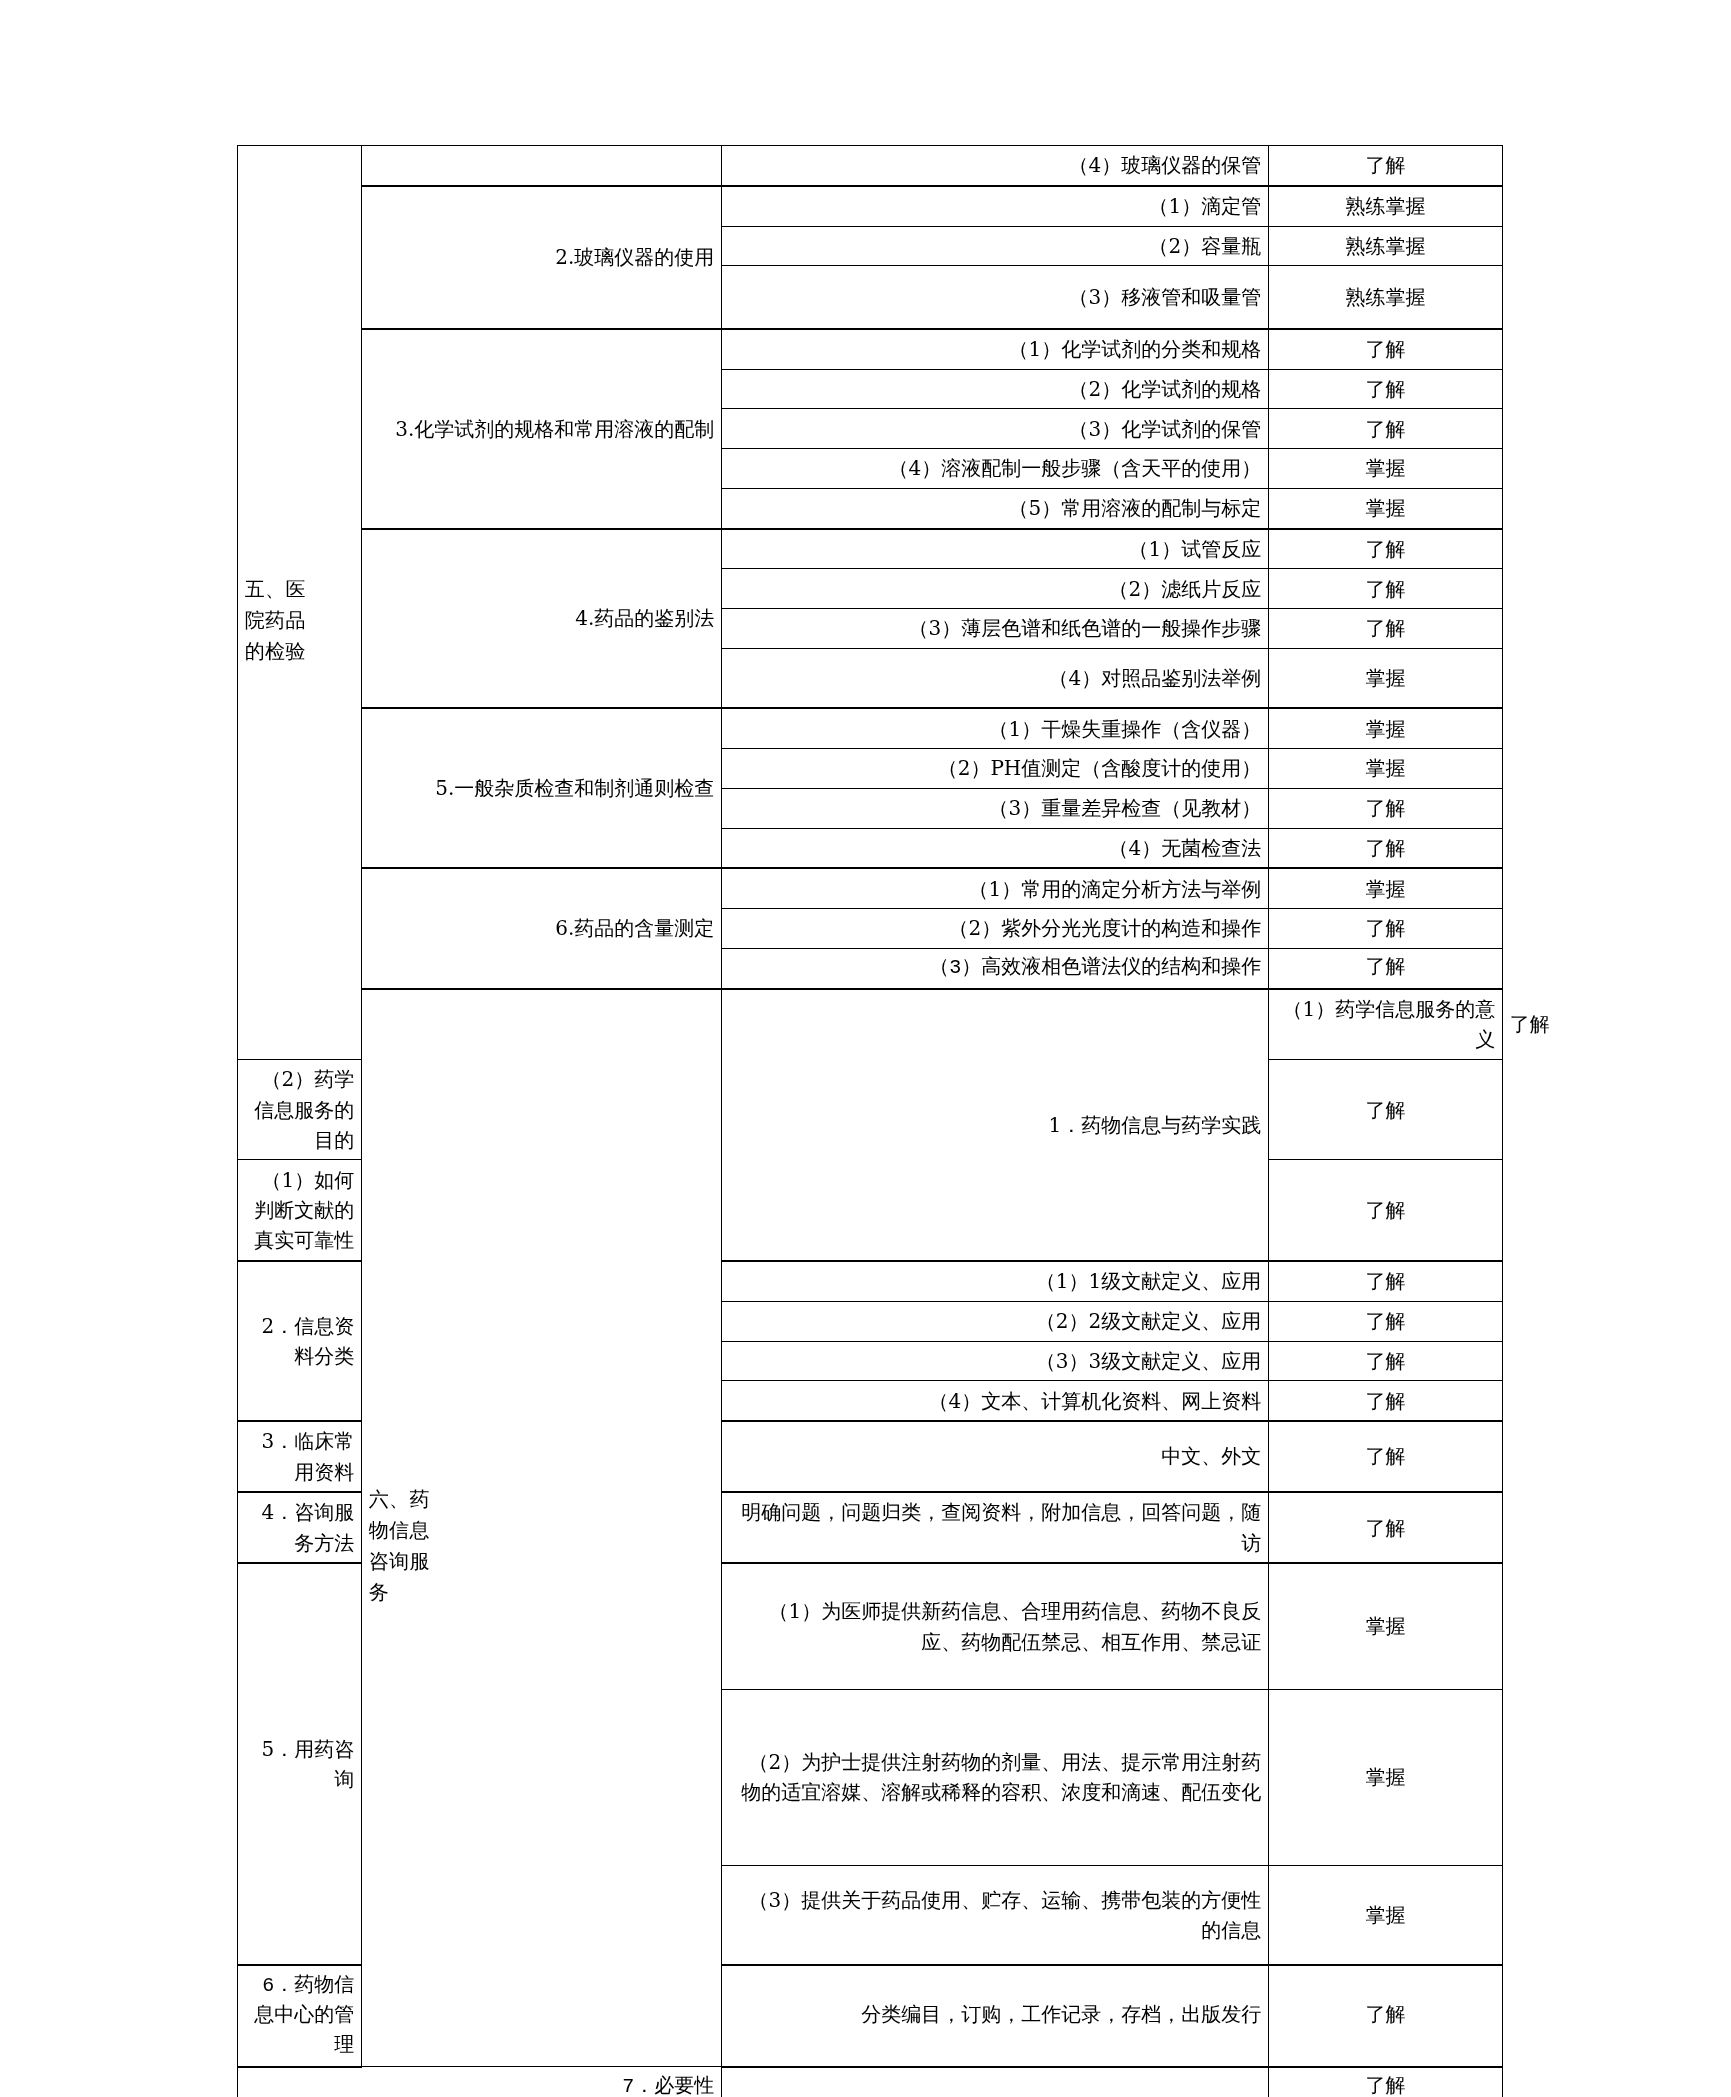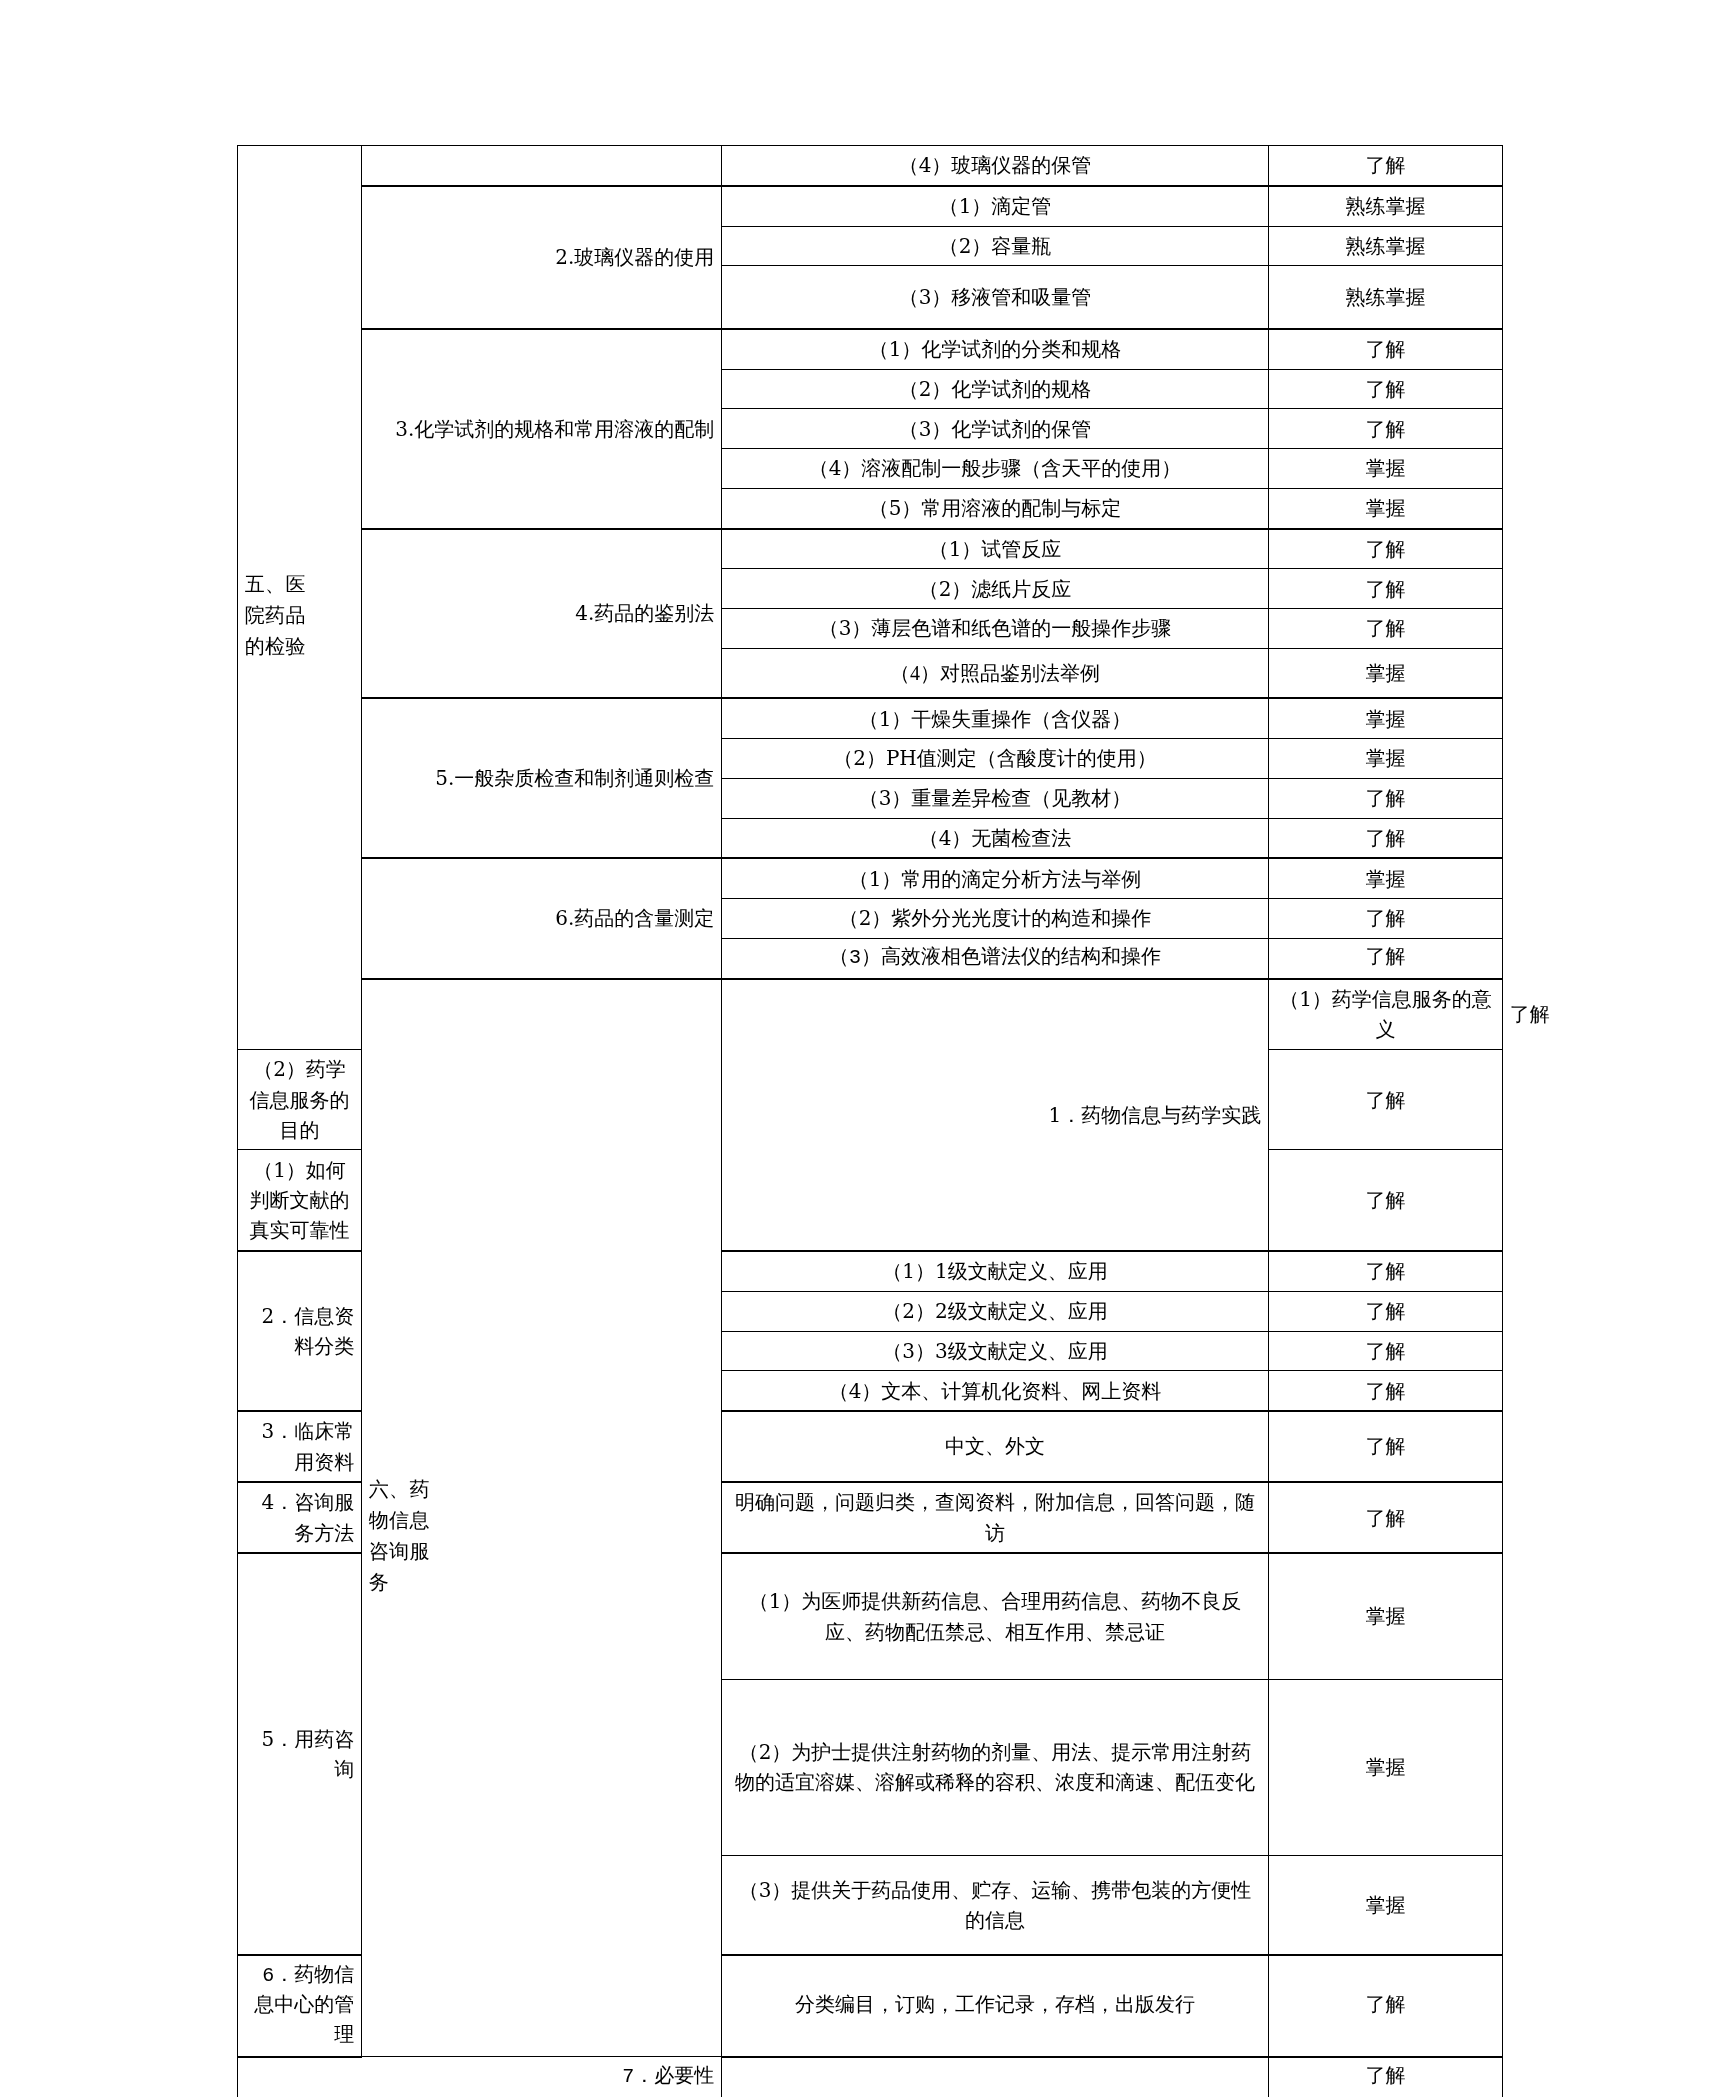--- a/index.html
+++ b/index.html
@@ -52,21 +52,21 @@
     text-align: left;
     vertical-align: middle;
     padding: 4.2px 5.9px;
     letter-spacing: 0.02em;
   }
   .cell-topic {
     text-align: right;
     vertical-align: middle;
   }
   .cell-detail {
-    text-align: center;
+    text-align: right;
     vertical-align: middle;
   }
   .cell-level {
     text-align: center;
     vertical-align: middle;
     white-space: nowrap;
   }
 
   
   .sect-text {
@@ -143,21 +143,21 @@
       </tr>
       <tr>
         <td class="cell-detail">（2）滤纸片反应</td>
         <td class="cell-level">了解</td>
       </tr>
       <tr>
         <td class="cell-detail">（3）薄层色谱和纸色谱的一般操作步骤</td>
         <td class="cell-level">了解</td>
       </tr>
       <tr>
-        <td class="cell-detail" style="height:50px;font-family:Liberation Serif, serif;">（4）对照品鉴别法举例</td>
+        <td class="cell-detail" style="height:60px;">（4）对照品鉴别法举例</td>
         <td class="cell-level">掌握</td>
       </tr>
 
       <tr>
         <td class="cell-topic grp-top" rowspan="4">5.一般杂质检查和制剂通则检查</td>
         <td class="cell-detail grp-top">（1）干燥失重操作（含仪器）</td>
         <td class="cell-level grp-top">掌握</td>
       </tr>
       <tr>
         <td class="cell-detail">（2）PH值测定（含酸度计的使用）</td>

